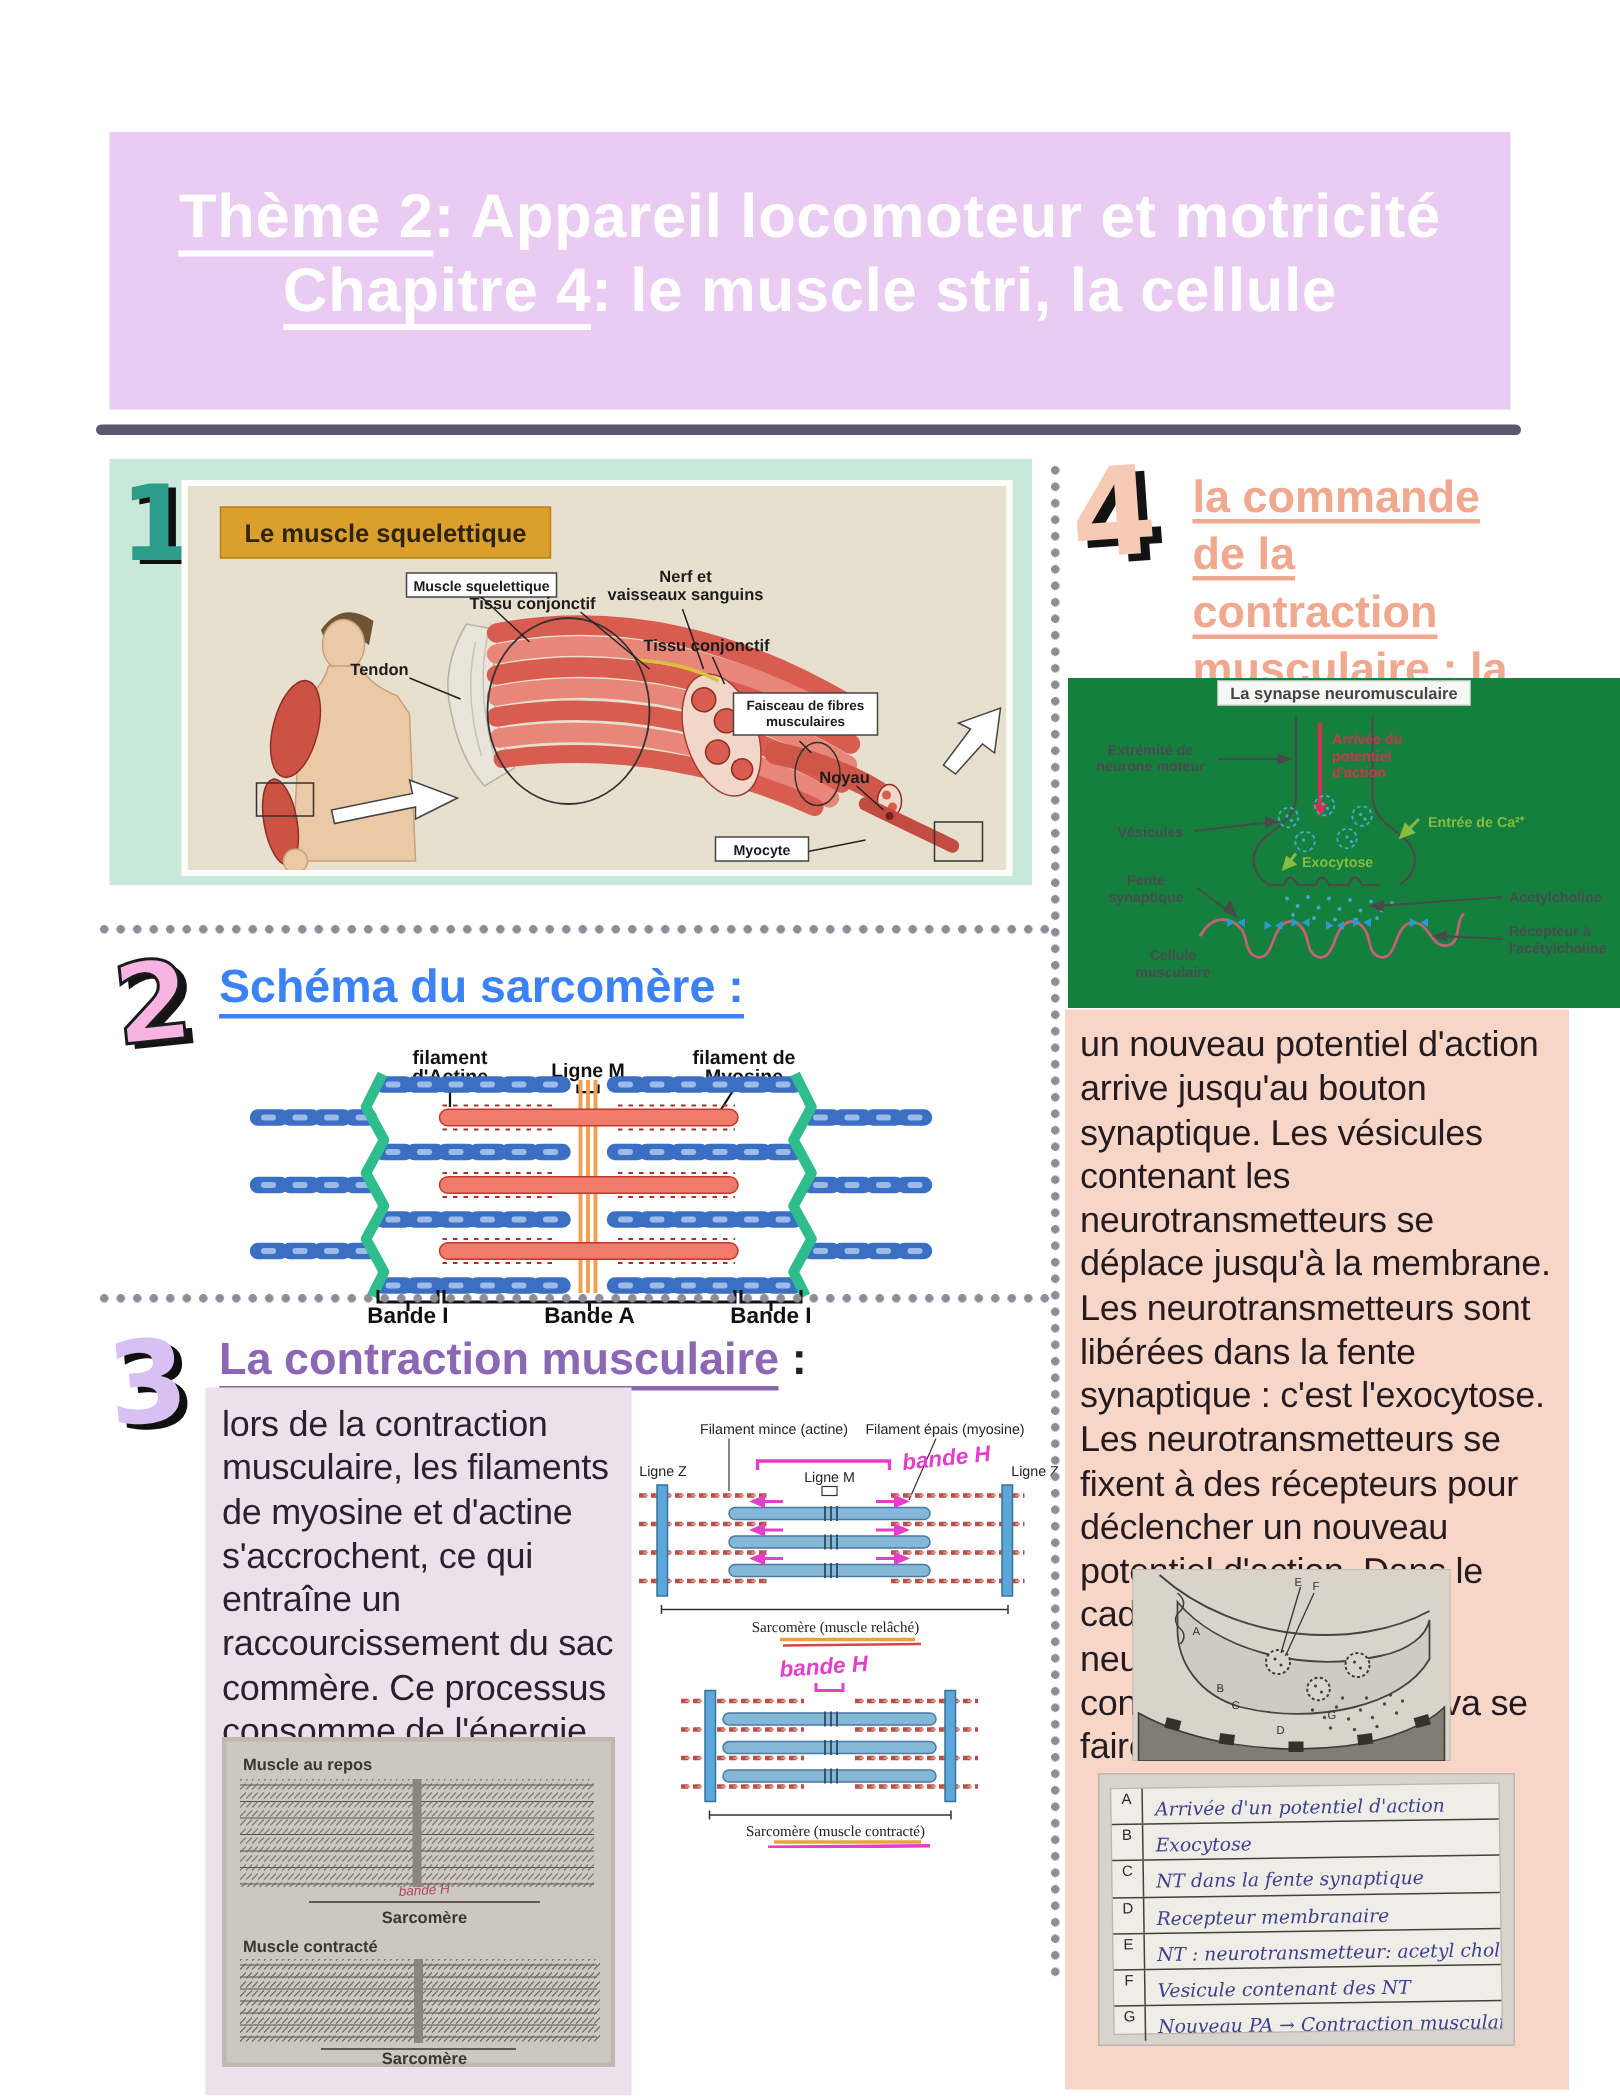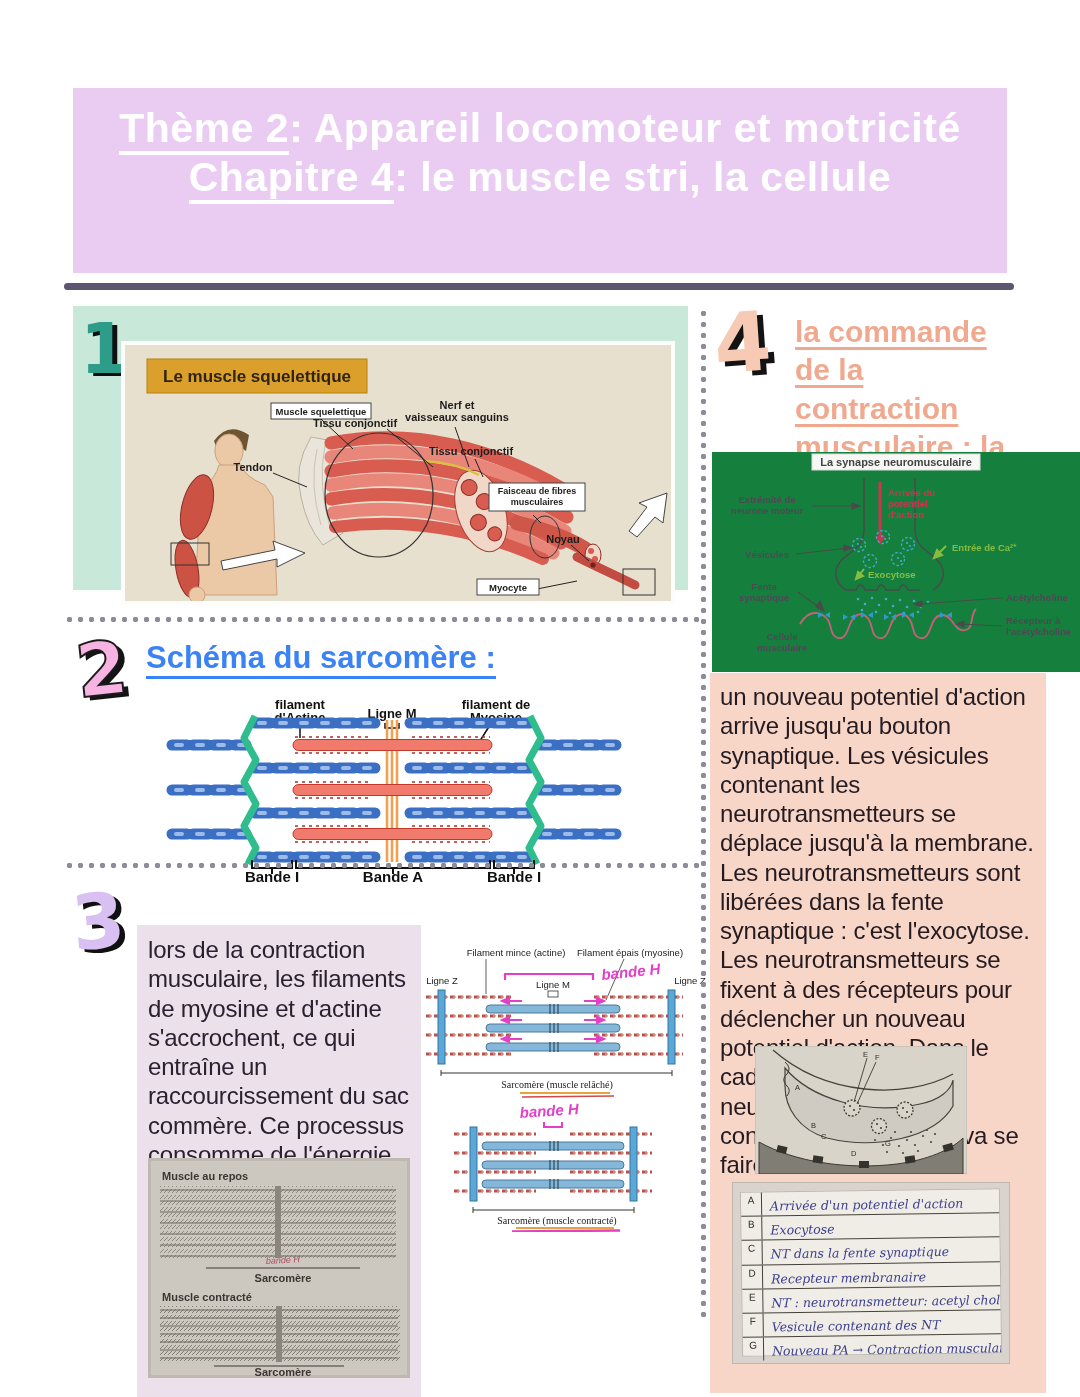--- a/index.html
+++ b/index.html
@@ -19,30 +19,30 @@
   .notepaper{position:absolute;left:8px;top:7px;right:8px;bottom:8px;background:#f0ede6;transform:rotate(-0.8deg);border:1px solid #bdb8ad;}
   .noterow{display:flex;height:23.2px;border-bottom:1.6px solid #45413a;}
   .noterow .lt{width:20px;border-right:1.6px solid #45413a;font-size:10px;color:#2e2b26;display:flex;align-items:flex-start;justify-content:center;padding-top:2px;}
   .noterow .tx{flex:1;font-family:"DejaVu Serif",serif;font-style:italic;font-size:12.5px;color:#3d4190;padding:6px 0 0 8px;white-space:nowrap;overflow:hidden;}
 </style>
 </head>
 <body>
 
 <div id="page">
 
-  <div class="abs hdr" style="left:73px;top:88px;width:934px;height:185px;padding-top:16px;box-sizing:border-box;">
+  <div class="abs hdr" style="left:73px;top:88px;width:934px;height:185px;padding-top:32px;box-sizing:border-box;">
     <div><span class="u">Thème 2</span><span>: Appareil locomoteur et motricité</span></div>
     <div><span class="u">Chapitre 4</span><span>: le muscle stri, la cellule</span></div>
   </div>
 
   <div class="abs" style="left:64px;top:283px;width:950px;height:7px;background:#5e5570;border-radius:4px;"></div>
 
   <div class="abs" style="left:73px;top:306px;width:615px;height:284px;background:#c8e9da;"></div>
   <div class="abs num" style="left:80px;top:314px;font-size:70px;color:#2d9c89;text-shadow:5px 3px 0 #101010;">1</div>
-  <div class="abs" style="left:121px;top:320px;width:554px;height:264px;background:#fdfdfb;padding:4px;box-sizing:border-box;margin-top:21px;">
+  <div class="abs" style="left:121px;top:320px;width:554px;height:264px;background:#fdfdfb;padding:4px;box-sizing:border-box;">
     <svg width="546" height="256" viewBox="0 0 546 256">
       <rect x="0" y="0" width="546" height="256" fill="#e8e0cf"></rect>
 
       <rect x="22" y="14" width="220" height="34" fill="#db9f2b" stroke="#b5820f"></rect>
       <text x="132" y="37" text-anchor="middle" font-size="17" font-weight="bold" fill="#2f2410">Le muscle squelettique</text>
 
       <g>
         <path d="M89 96 Q103 76 124 90 L121 106 Q109 96 92 104 Z" fill="#6f5433"></path>
         <ellipse cx="104" cy="106" rx="14" ry="17" fill="#ecc9a6" stroke="#c9a07b"></ellipse>
         <path d="M94 120 L116 120 Q120 132 140 140 L148 152 L152 250 L70 250 L74 172 Q70 152 80 140 Q90 134 94 120 Z" fill="#ecc9a6" stroke="#c9a07b"></path>
@@ -195,20 +195,21 @@
         <text x="112" y="184">Bande I</text>
         <text x="233" y="184">Bande A</text>
         <text x="354" y="184">Bande I</text>
       </g>
     </svg>
   </div>
 
   <div class="abs hdots" style="left:64px;top:862px;width:637px;"></div>
 
   <div class="abs num" style="left:72px;top:884px;font-size:76px;color:#d9c0f2;text-shadow:5px 4px 0 #101010;transform:rotate(-5deg);">3</div>
+  <div class="abs stitle" style="left:146px;top:890px;color:#8c67b3;font-size:30px;"><span class="ul">La contraction musculaire</span><span style="color:#222;"> :</span></div>
   <div class="abs" style="left:137px;top:925px;width:284px;height:474px;background:#ece1ea;">
     <div class="para" style="padding:10px 11px;">lors de la contraction musculaire, les filaments de myosine et d'actine s'accrochent, ce qui entraîne un raccourcissement du sac commère. Ce processus consomme de l'énergie, (O2 et glucose produit dans les mitochondries).</div>
 
     <div class="abs" style="left:11px;top:233px;width:262px;height:220px;">
       <svg width="262" height="220" viewBox="0 0 262 220">
         <defs>
           <pattern id="ph" width="8" height="6" patternUnits="userSpaceOnUse">
             <path d="M0 5 L4 1 M4 5 L8 1" stroke="#6e6a62" stroke-width="0.8" fill="none"></path>
           </pattern>
         </defs>

